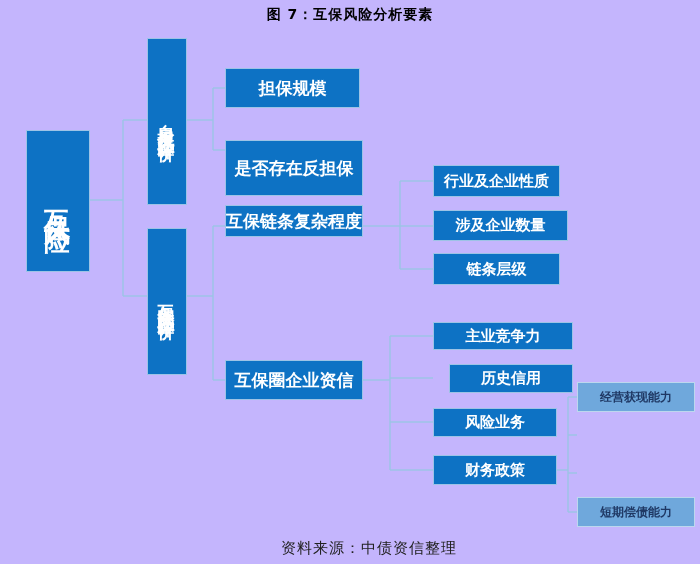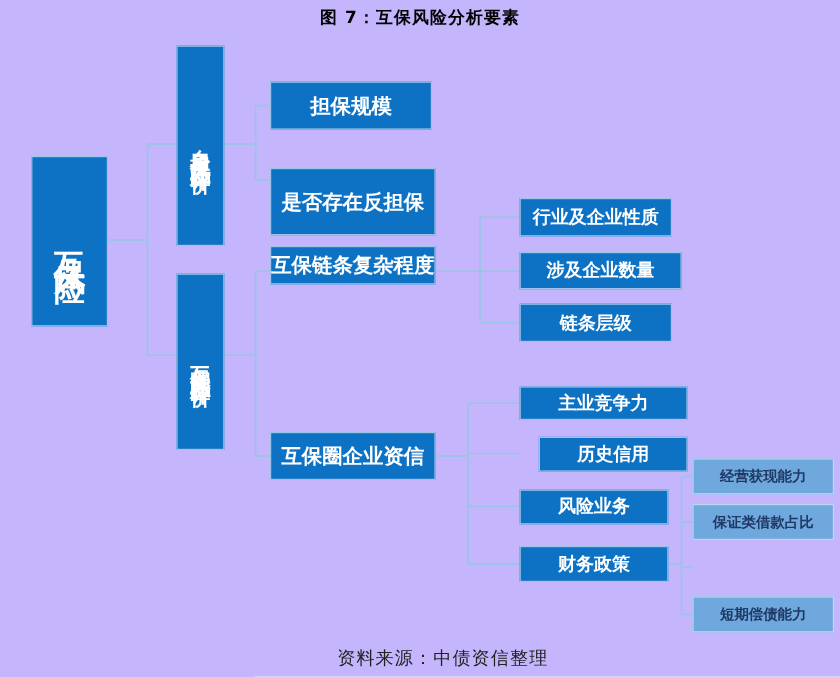--- a/index.html
+++ b/index.html
@@ -106,18 +106,17 @@
   <div class="box dark lv3 n-industry">行业及企业性质</div>
   <div class="box dark lv3 n-count">涉及企业数量</div>
   <div class="box dark lv3 n-levels">链条层级</div>
 
   <div class="box dark lv3 n-main">主业竞争力</div>
   <div class="box dark lv3 n-history">历史信用</div>
   <div class="box dark lv3 n-riskbiz">风险业务</div>
   <div class="box dark lv3 n-finpol">财务政策</div>
 
   <div class="box light n-cash">经营获现能力</div>
-  <div class="box light n-loans">保证类借款占比</div>
   <div class="box light n-solvency">短期偿债能力</div>
 
   <div class="source">资料来源：中债资信整理</div>
 
 </div>
 
 </body></html>

